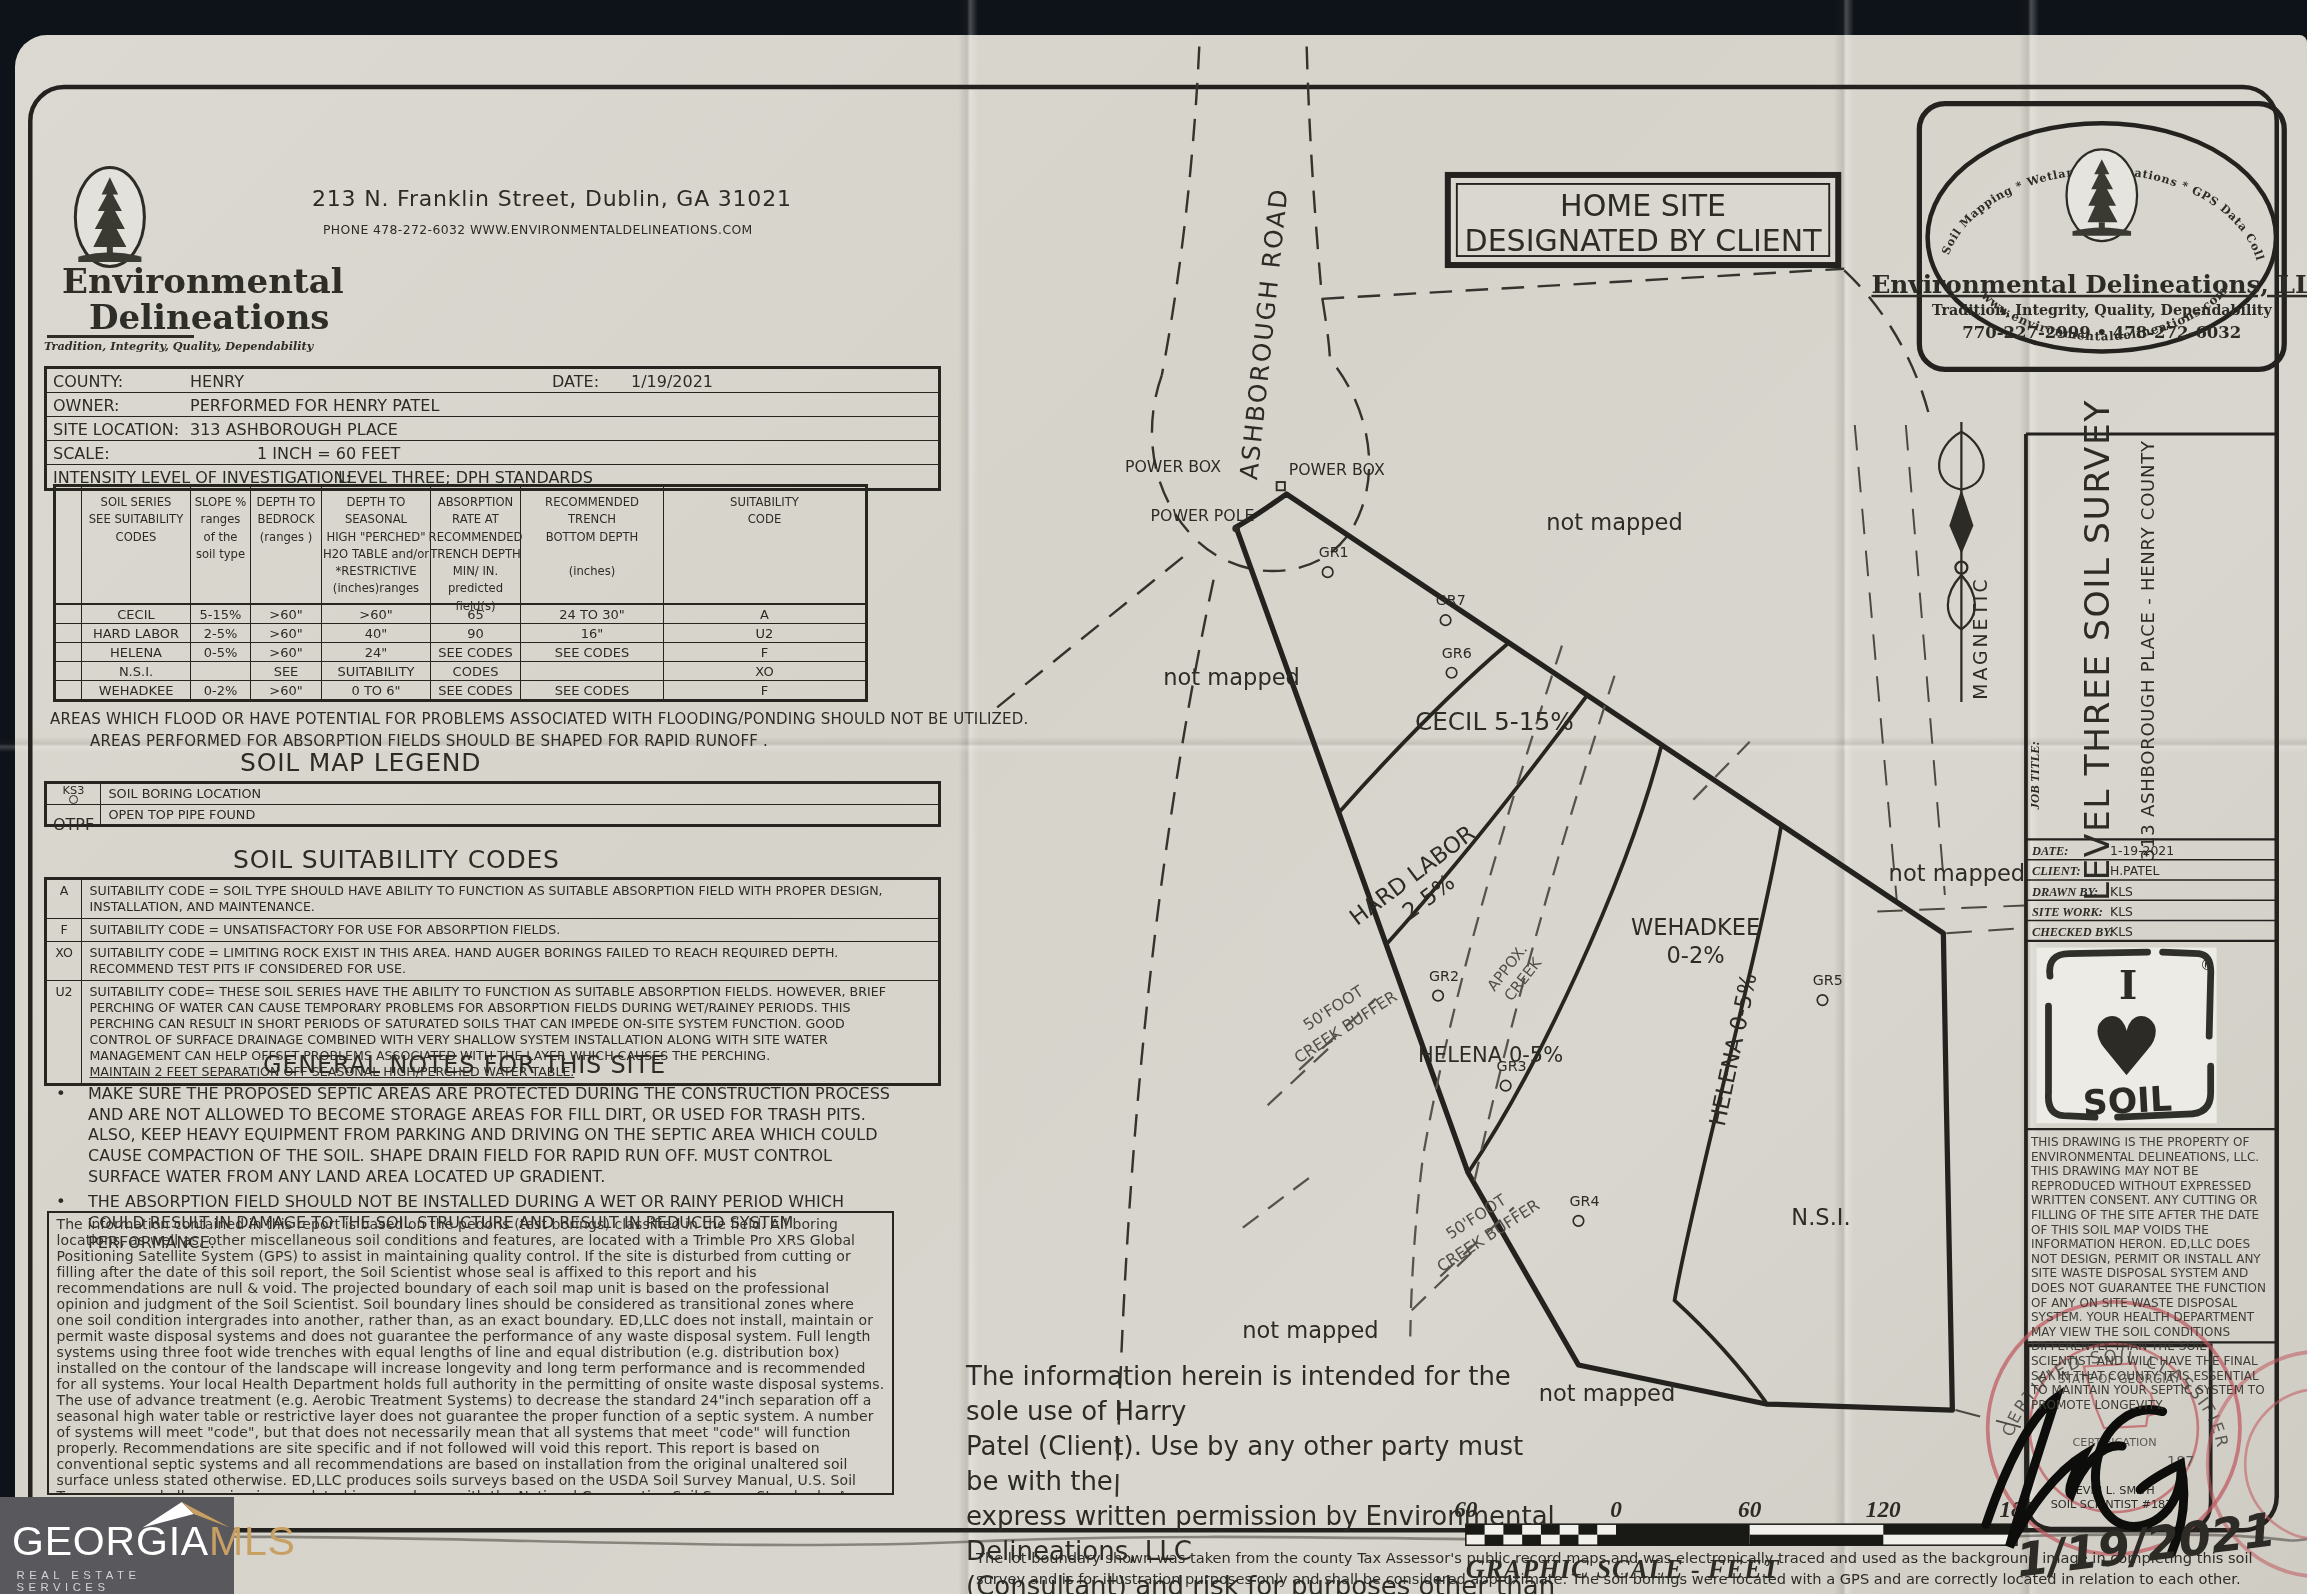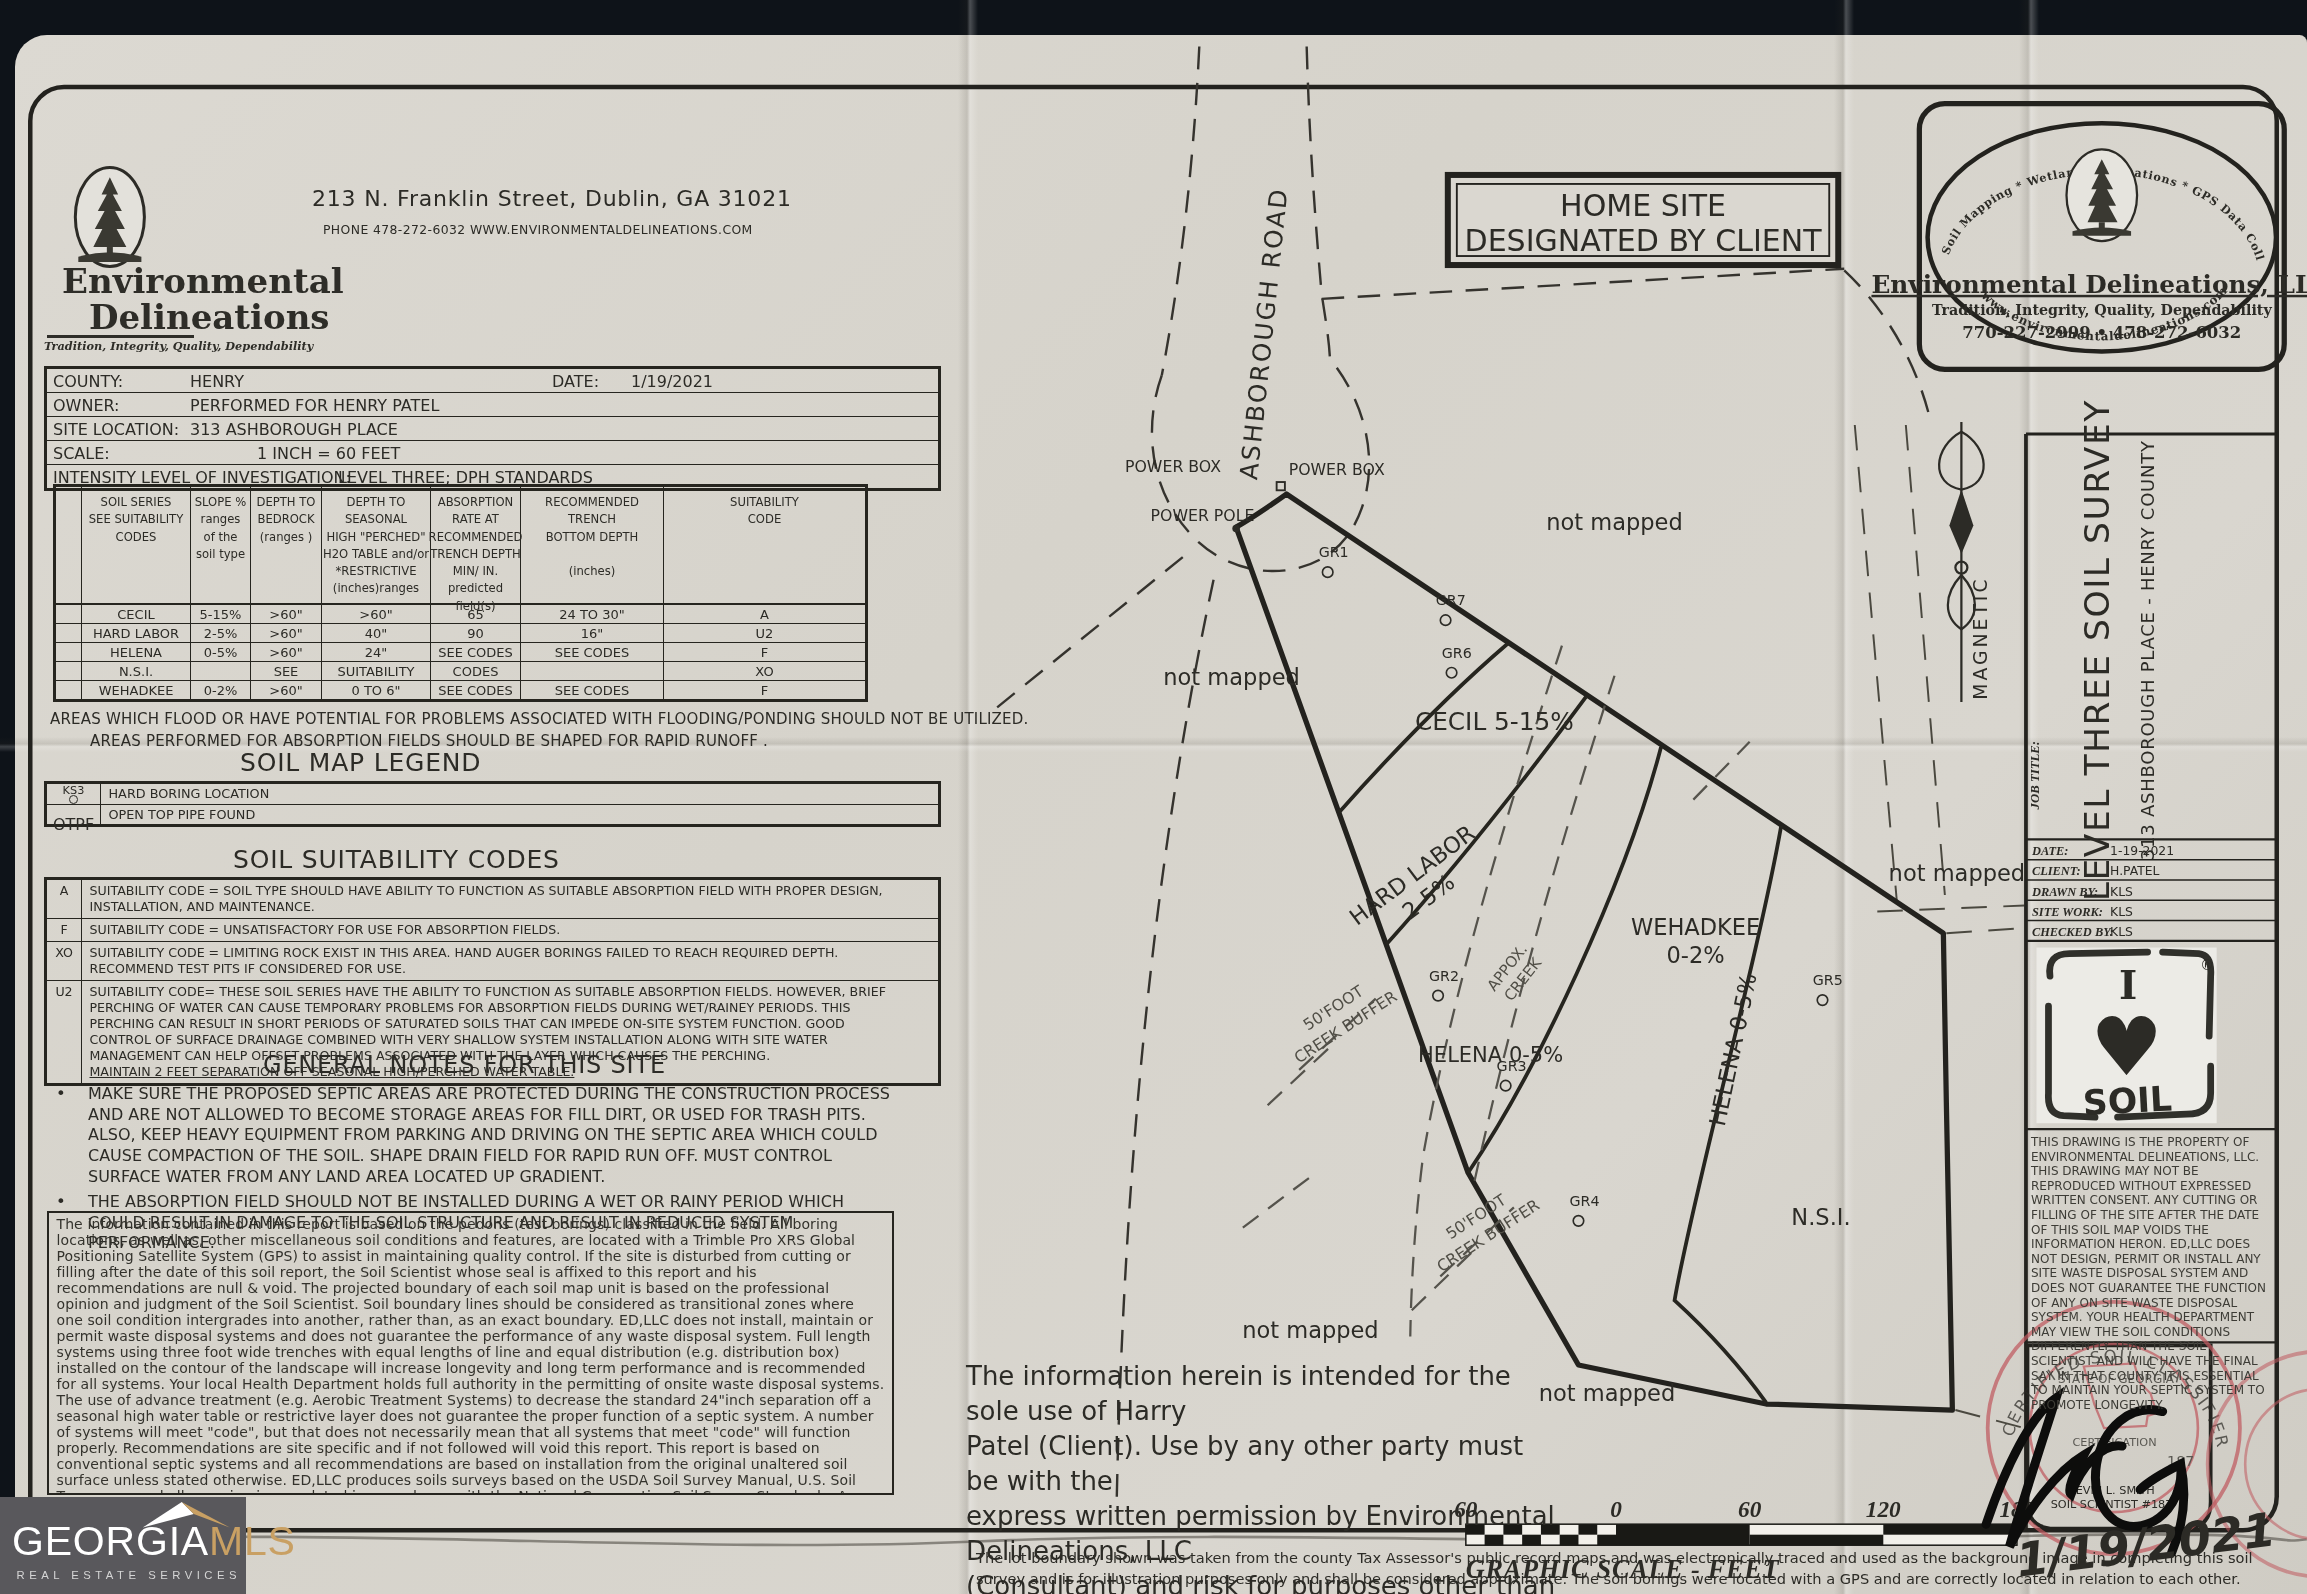--- a/index.html
+++ b/index.html
@@ -43,21 +43,21 @@
   .suit-row{display:flex;border-bottom:1.9px solid #26251f;font-size:12.6px;line-height:16px;}
   .suit-row:last-child{border-bottom:none;}
   .suit-code{width:35px;border-right:1.9px solid #26251f;box-sizing:border-box;text-align:center;padding-top:3px;flex:none;}
   .suit-text{padding:3px 7.5px 3px 7.5px;}
   .bullet-item{position:relative;padding-left:38px;font-size:16px;line-height:20.7px;margin-bottom:4.5px;}
   .bullet-item::before{content:"\2022";position:absolute;left:6px;top:0;font-size:16.5px;}
   .fineprint{font-size:14px;line-height:16px;letter-spacing:0.1px;color:#33322c;}
   
   .rp-label{font-family:"Liberation Serif",serif;font-style:italic;font-weight:bold;}
   
-  #gmls{position:absolute;left:0;top:1497px;width:234px;height:98px;background:#59585c;padding-left:12px;}
+  #gmls{position:absolute;left:0;top:1497px;width:234px;height:98px;background:#59585c;}
   #gmls .row1{position:absolute;left:12px;top:21px;font-size:41px;letter-spacing:0.8px;font-family:"Liberation Sans",sans-serif;color:#fff;font-weight:300;}
   #gmls .gold{color:#c9a063;}
   #gmls .row2{position:absolute;left:16.5px;top:72px;font-size:11.3px;letter-spacing:4.5px;color:#d5d5d5;font-family:"Liberation Sans",sans-serif;}
   svg text{fill:#2c2b26;}
   .gray-label{fill:#504e46;}
 </style>
 </head>
 <body>
 
 <div id="page">
@@ -443,21 +443,21 @@
     </div>
   </div>
 
   <div class="abs note20" style="left:50px;top:710px">AREAS WHICH FLOOD OR HAVE POTENTIAL FOR PROBLEMS ASSOCIATED WITH FLOODING/PONDING SHOULD NOT BE UTILIZED.</div>
   <div class="abs note20" style="left:90px;top:732px">AREAS PERFORMED FOR ABSORPTION FIELDS SHOULD BE SHAPED FOR RAPID RUNOFF .</div>
 
   <div class="abs sec-title" style="left:240px;top:748px">SOIL MAP LEGEND</div>
   <div class="tbl" style="left:44px;top:781px;width:891px">
     <div class="leg-row">
       <div class="leg-sym"><span>KS3</span><br><span style="display:inline-block;width:6.8px;height:6.8px;border:1.1px solid #2c2b26;border-radius:50%;"></span></div>
-      <div class="leg-desc">HARD BORING LOCATION</div>
+      <div class="leg-desc">SOIL BORING LOCATION</div>
     </div>
     <div class="leg-row">
       <div class="leg-sym" style="font-size:16px;padding-top:15px">OTPF</div>
       <div class="leg-desc">OPEN TOP PIPE FOUND</div>
     </div>
   </div>
 
   <div class="abs sec-title" style="left:233px;top:845px">SOIL SUITABILITY CODES</div>
   <div class="tbl" style="left:44px;top:877px;width:891px">
     <div class="suit-row">

